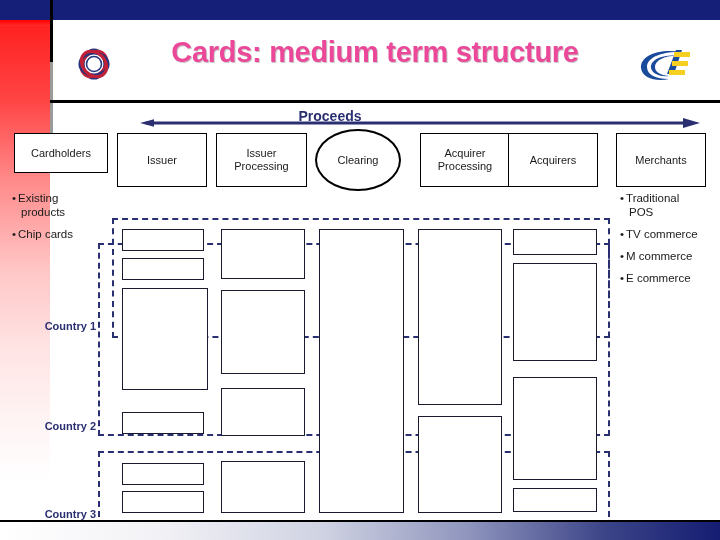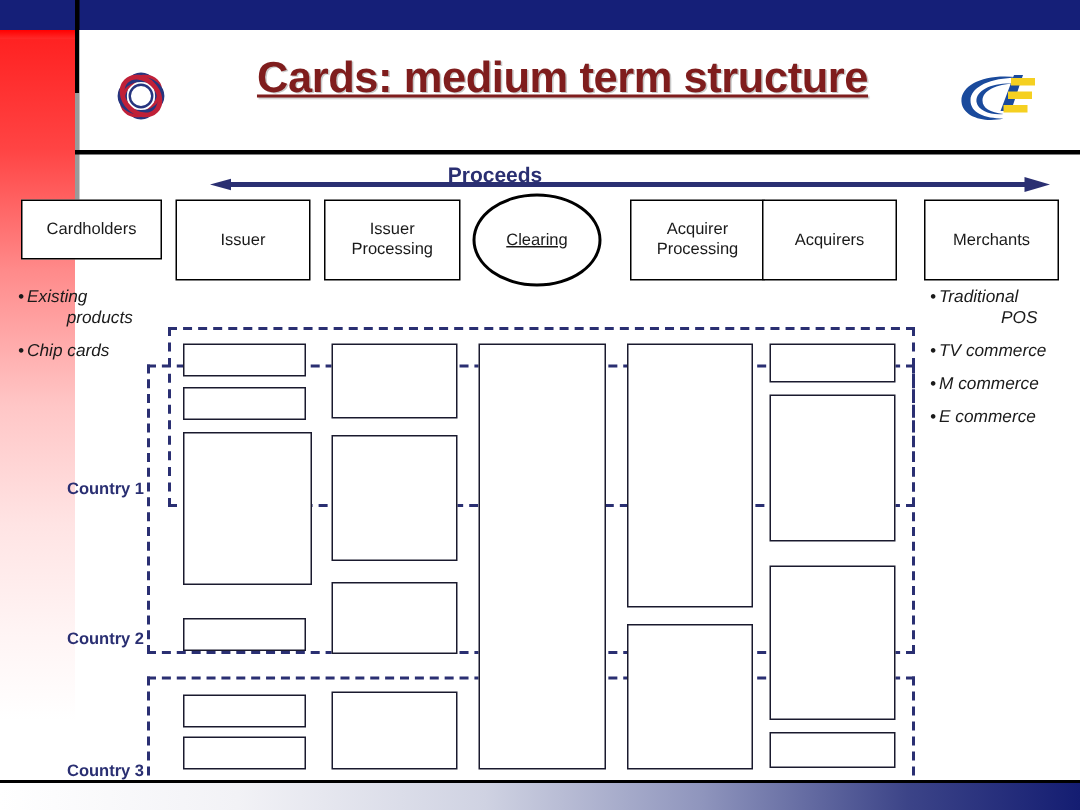--- a/index.html
+++ b/index.html
@@ -63,25 +63,24 @@
     width: 670px; height: 3px;
     background: #000000;
   }
   .title {
     position: absolute;
     left: 150px; top: 36px;
     width: 450px;
     text-align: center;
     font-size: 29px;
     font-weight: bold;
-    color: #7f1d1d;
+    color: #ec4899;
     letter-spacing: -0.3px;
     text-shadow: 1px 1px 0 #c9c9c9;
     white-space: nowrap;
-    text-decoration: underline;
   }
 
   
   .logo-left {
     position: absolute;
     left: 74px; top: 44px;
     width: 40px; height: 40px;
   }
   .logo-right {
     position: absolute;
@@ -115,38 +114,36 @@
     justify-content: center;
     text-align: center;
     font-size: 11px;
     color: #1a1a1a;
     line-height: 13px;
     box-sizing: border-box;
   }
   .role.oval {
     border-radius: 50%;
     border: 2px solid #000000;
-    text-decoration: underline;
   }
 
   
   .bullets {
     position: absolute;
     font-size: 11.5px;
     color: #1a1a1a;
     line-height: 14px;
-    font-style: italic;
   }
   .bullets .bi {
     display: block;
     margin-bottom: 8px;
     white-space: nowrap;
   }
   .bullets .bi .dot { margin-right: 2px; }
-  .bullets .bi .l2 { display: block; padding-left: 9px; text-align: center; }
+  .bullets .bi .l2 { display: block; padding-left: 9px; }
 
   
   .country {
     position: absolute;
     font-size: 11px;
     font-weight: bold;
     color: #2a2f72;
     text-align: right;
     white-space: nowrap;
   }

